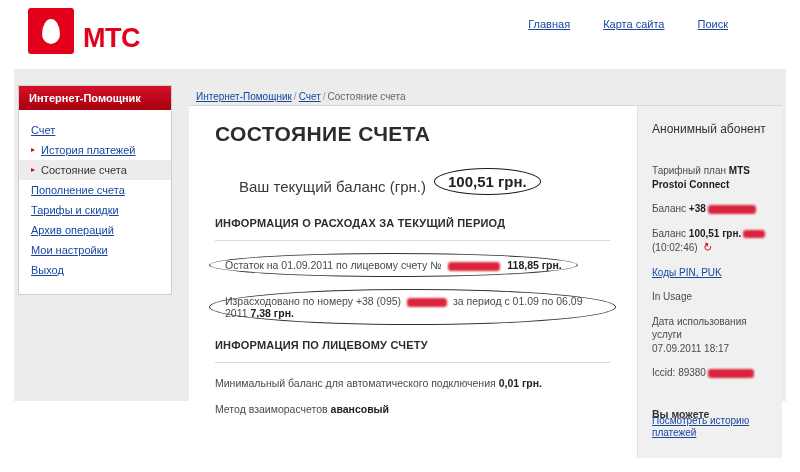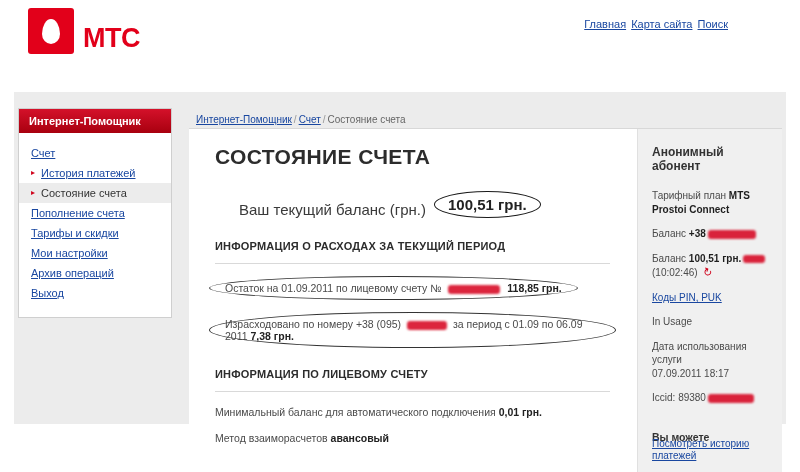--- a/index.html
+++ b/index.html
@@ -57,29 +57,29 @@
   }
   .top-nav {
     position: absolute;
     right: 72px;
     top: 18px;
     font-size: 11px;
   }
   .top-nav a {
     color: #1947a0;
     text-decoration: underline;
-    margin-left: 2px;
+    margin-left: 30px;
   }
   .top-nav a:first-child { margin-left: 0; }
 
   
   .page-wrap {
     position: absolute;
     left: 14px;
-    top: 92px;
+    top: 69px;
     width: 772px;
     height: 332px;
     background: #ececec;
   }
 
   
   .sidebar {
     position: absolute;
     left: 4px;
     top: 16px;
@@ -213,21 +213,20 @@
   }
   .redact {
     display: inline-block;
     vertical-align: middle;
     background: #d6001c;
     border-radius: 3px;
     opacity: 0.85;
     filter: blur(1.1px);
   }
   .account-section {
-    margin-top: 6px;
   }
   .small-line {
     font-size: 10.5px;
     color: #4a4a4a;
     margin-bottom: 14px;
   }
   .small-line b { color: #222222; }
 
   
   .aside {
@@ -236,23 +235,23 @@
     top: 0;
     width: 145px;
     height: 352px;
     background: #f0f0f0;
     border-left: 1px solid #e0e0e0;
     padding: 16px 12px 0 14px;
     box-sizing: border-box;
   }
   .aside h2 {
     font-size: 12px;
-    font-weight: bold;
+    font-weight: normal;
     color: #333333;
-    margin: 0 0 16px 0;
+    margin: 0 0 28px 0;
   }
   .aside .row {
     font-size: 10px;
     color: #4a4a4a;
     margin-bottom: 11px;
     line-height: 1.35;
   }
   .aside .row b { color: #1e1e1e; }
   .aside a {
     color: #1947a0;
@@ -312,24 +311,24 @@
         <span class="arrow">▸</span>
         <a href="#">Состояние счета</a>
       </div>
       <div class="item">
         <a href="#">Пополнение счета</a>
       </div>
       <div class="item">
         <a href="#">Тарифы и скидки</a>
       </div>
       <div class="item">
+        <a href="#">Архив операций</a>
+      </div>
+      <div class="item">
         <a href="#">Мои настройки</a>
-      </div>
-      <div class="item">
-        <a href="#">Архив операций</a>
       </div>
       <div class="item">
         <a href="#">Выход</a>
       </div>
     </div>
   </div>
 
   <div class="crumbs">
     <a href="#">Интернет-Помощник</a><span class="sep">/</span><a href="#">Счет</a><span class="sep">/</span><span>Состояние счета</span>
   </div>

